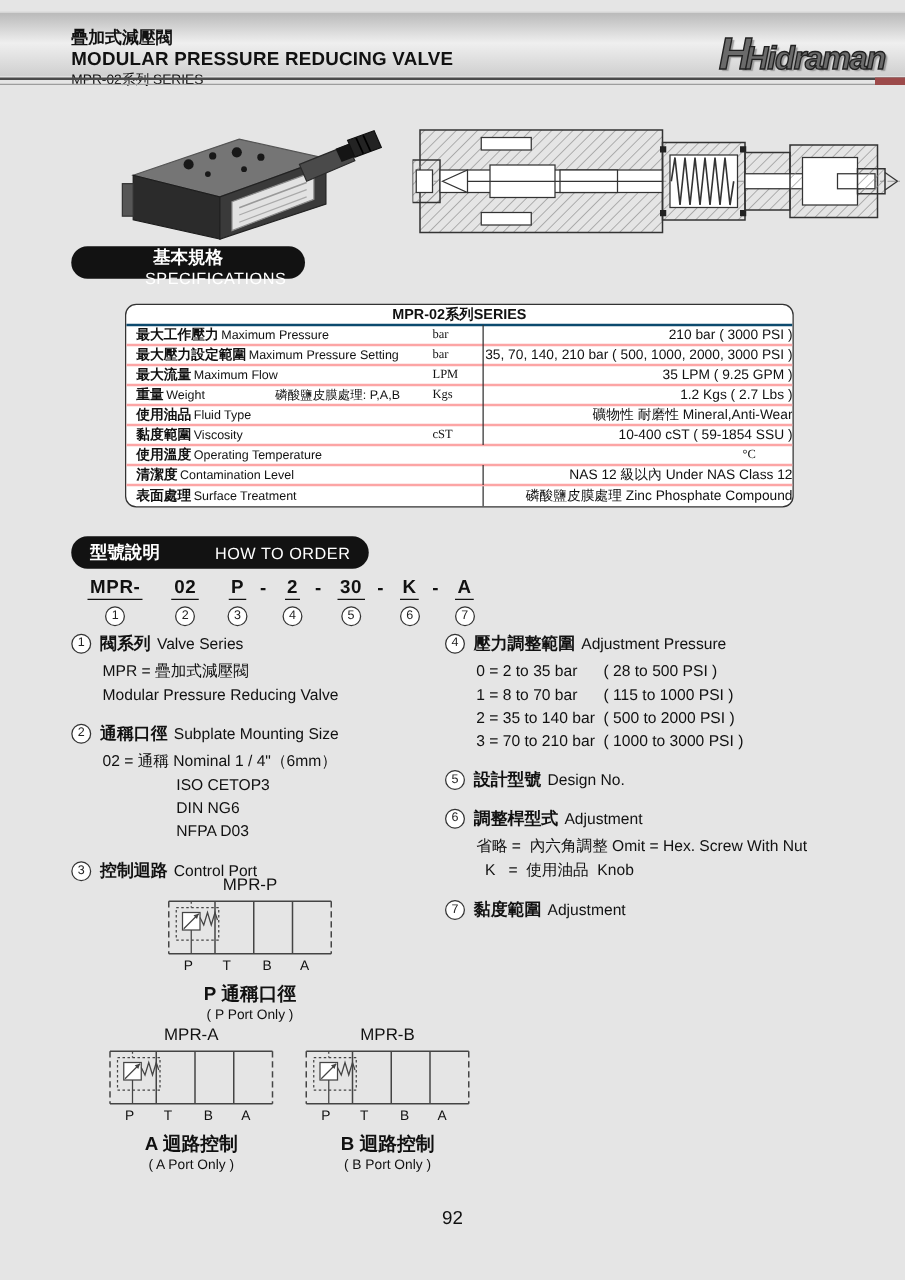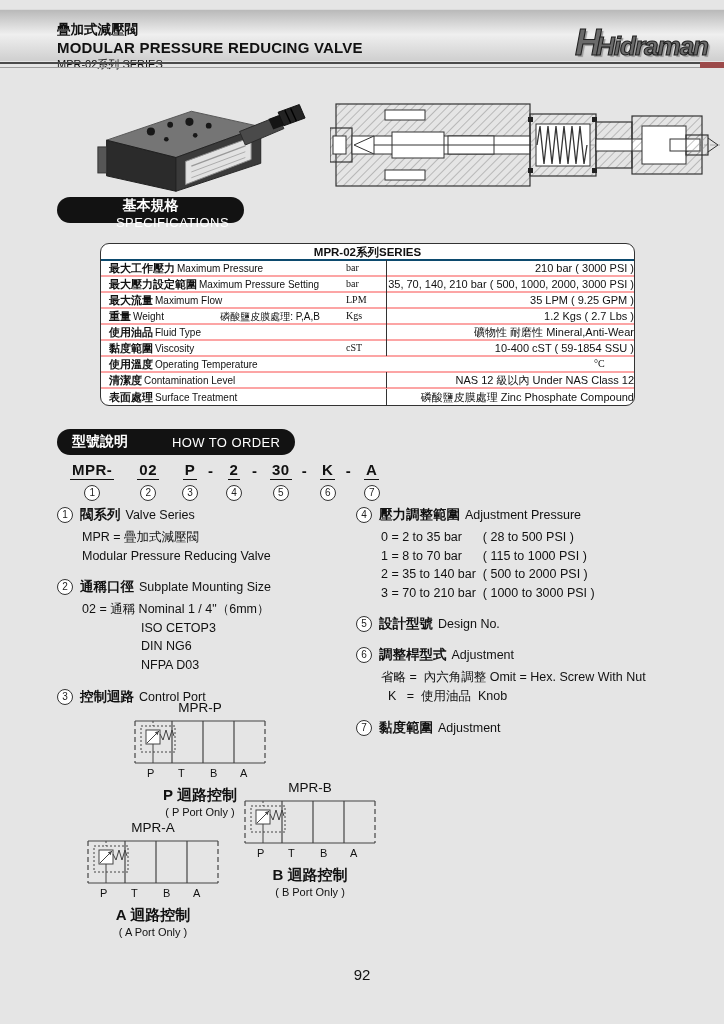--- a/index.html
+++ b/index.html
@@ -69,21 +69,21 @@
   #order-col-right { left:356px; width:366px; }
   .oi { margin-bottom:13px; }
   .oi-head { display:flex; align-items:center; gap:7px; white-space:nowrap; }
   .oi-zh { font-size:13.5px; font-weight:bold; }
   .oi-en { font-size:12.5px; margin-left:-2px; }
   .oi-lines { margin:4px 0 0 25px; font-size:12.5px; line-height:18.6px; white-space:pre; }
   
   .diagram { position:absolute; width:150px; text-align:center; }
   #diagram-p { left:125px; top:700px; }
   #diagram-a { left:78px;  top:820px; }
-  #diagram-b { left:235px; top:780px; }
+  #diagram-b { left:235px; top:820px; }
   .diagram-title { font-size:13.5px; margin-bottom:2px; }
   .sym { width:150px; height:52px; display:block; }
   .ports { position:relative; width:150px; height:13px; font-size:11px; }
   .ports span { position:absolute; top:-2px; }
   .ports span:nth-of-type(1) { left:22px; }
   .ports span:nth-of-type(2) { left:53px; }
   .ports span:nth-of-type(3) { left:85px; }
   .ports span:nth-of-type(4) { left:115px; }
   .diagram-cap-zh { font-size:15px; font-weight:bold; margin-top:4px; }
   .diagram-cap-en { font-size:11px; margin-top:1px; }
@@ -437,21 +437,21 @@
     <svg class="sym" viewBox="0 0 150 52">
         <use href="#valve-sym" xlink:href="#valve-sym"></use>
       </svg>
     <div class="ports">
 
     <span class="port">P</span>
         <span class="port">T</span>
         <span class="port">B</span>
         <span class="port">A</span>
       </div>
-    <div class="diagram-cap-zh">P 迴路控制</div>
+    <div class="diagram-cap-zh">P 通稱口徑</div>
     <div class="diagram-cap-en">( P Port Only )</div>
   </div>
 
   <div class="diagram" id="diagram-a">
     <div class="diagram-title">MPR-A</div>
     <svg class="sym" viewBox="0 0 150 52">
         <use href="#valve-sym" xlink:href="#valve-sym"></use>
       </svg>
     <div class="ports">
 

